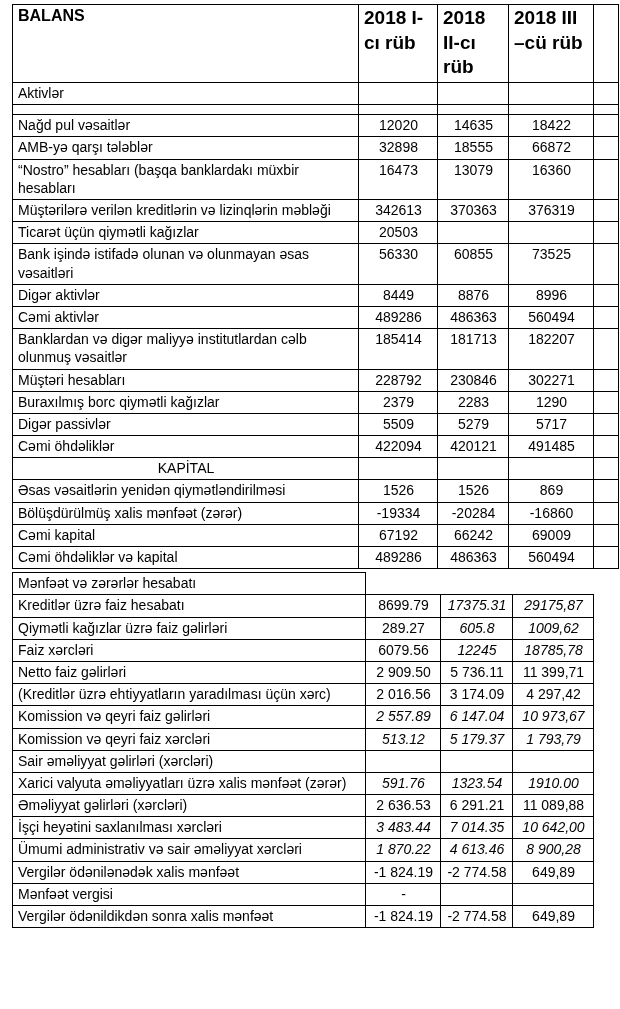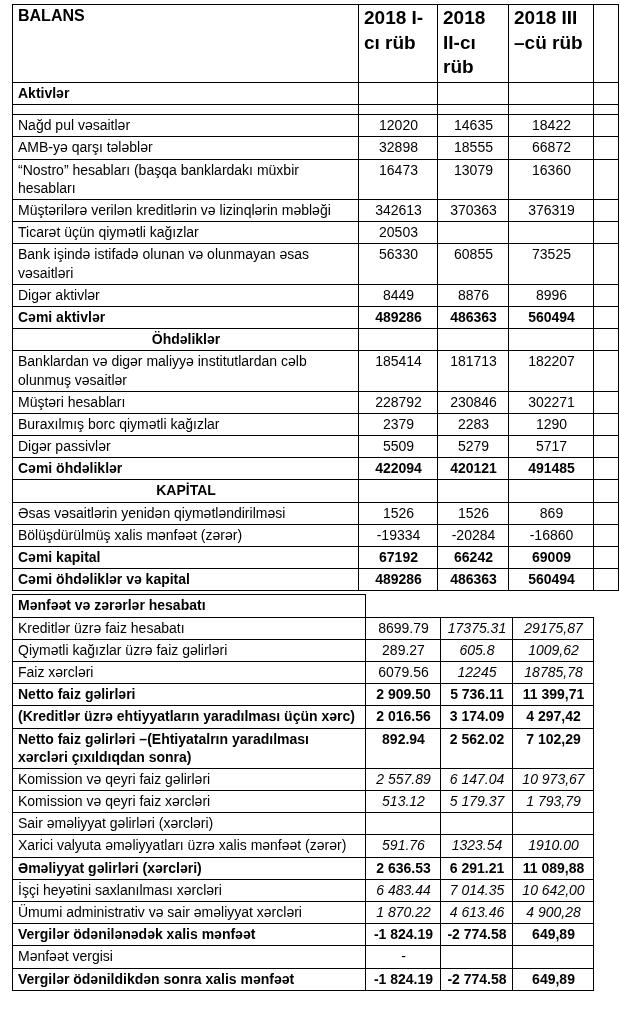--- a/index.html
+++ b/index.html
@@ -16,21 +16,21 @@
     line-height:1.3;
     vertical-align:top;
     overflow:hidden;
     word-wrap:break-word;
   }
   th{text-align:left;font-weight:bold;font-size:19px;vertical-align:top;}
   th.title{font-size:16px;}
   .t1{width:606px;}
   .t2{width:581px;margin-top:3px;}
   .val{text-align:center;}
-  .b{font-weight:bold;}
+  .b{font-weight:normal;}
   .i{font-style:italic;}
   .c{text-align:center;}
   .thin td{height:9px;padding-top:0;padding-bottom:0;}
   td.open{border:none;}
   thead th{height:54px;}
 </style>
 </head>
 <body>
 
 <div class="page">
@@ -117,27 +117,20 @@
           <td class="val"></td>
         </tr>
         <tr>
           <td class="lbl b">Cəmi aktivlər</td>
           <td class="val b">489286</td>
           <td class="val b">486363</td>
           <td class="val b">560494</td>
           <td class="val"></td>
         </tr>
         <tr>
-          <td class="lbl b c">Öhdəliklər</td>
-          <td class="val b"></td>
-          <td class="val b"></td>
-          <td class="val b"></td>
-          <td class="val"></td>
-        </tr>
-        <tr>
           <td class="lbl">Banklardan və digər maliyyə institutlardan cəlb olunmuş vəsaitlər</td>
           <td class="val">185414</td>
           <td class="val">181713</td>
           <td class="val">182207</td>
           <td class="val"></td>
         </tr>
         <tr>
           <td class="lbl">Müştəri hesabları</td>
           <td class="val">228792</td>
           <td class="val">230846</td>
@@ -241,26 +234,20 @@
           <td class="val b">5 736.11</td>
           <td class="val b">11 399,71</td>
         </tr>
         <tr>
           <td class="lbl b">(Kreditlər üzrə ehtiyyatların yaradılması üçün xərc)</td>
           <td class="val b">2 016.56</td>
           <td class="val b">3 174.09</td>
           <td class="val b">4 297,42</td>
         </tr>
         <tr>
-          <td class="lbl b">Netto faiz gəlirləri –(Ehtiyatalrın yaradılması xərcləri çıxıldıqdan sonra)</td>
-          <td class="val b">892.94</td>
-          <td class="val b">2 562.02</td>
-          <td class="val b">7 102,29</td>
-        </tr>
-        <tr>
           <td class="lbl">Komission və qeyri faiz gəlirləri</td>
           <td class="val i">2 557.89</td>
           <td class="val i">6 147.04</td>
           <td class="val i">10 973,67</td>
         </tr>
         <tr>
           <td class="lbl">Komission və qeyri faiz xərcləri</td>
           <td class="val i">513.12</td>
           <td class="val i">5 179.37</td>
           <td class="val i">1 793,79</td>
@@ -278,29 +265,29 @@
           <td class="val i">1910.00</td>
         </tr>
         <tr>
           <td class="lbl b">Əməliyyat gəlirləri (xərcləri)</td>
           <td class="val b">2 636.53</td>
           <td class="val b">6 291.21</td>
           <td class="val b">11 089,88</td>
         </tr>
         <tr>
           <td class="lbl">İşçi heyətini saxlanılması xərcləri</td>
-          <td class="val i">6 483.44</td>
+          <td class="val i">3 483.44</td>
           <td class="val i">7 014.35</td>
           <td class="val i">10 642,00</td>
         </tr>
         <tr>
           <td class="lbl">Ümumi administrativ və sair əməliyyat xərcləri</td>
           <td class="val i">1 870.22</td>
           <td class="val i">4 613.46</td>
-          <td class="val i">4 900,28</td>
+          <td class="val i">8 900,28</td>
         </tr>
         <tr>
           <td class="lbl b">Vergilər ödənilənədək xalis mənfəət</td>
           <td class="val b">-1 824.19</td>
           <td class="val b">-2 774.58</td>
           <td class="val b">649,89</td>
         </tr>
         <tr>
           <td class="lbl">Mənfəət vergisi</td>
           <td class="val">-</td>

